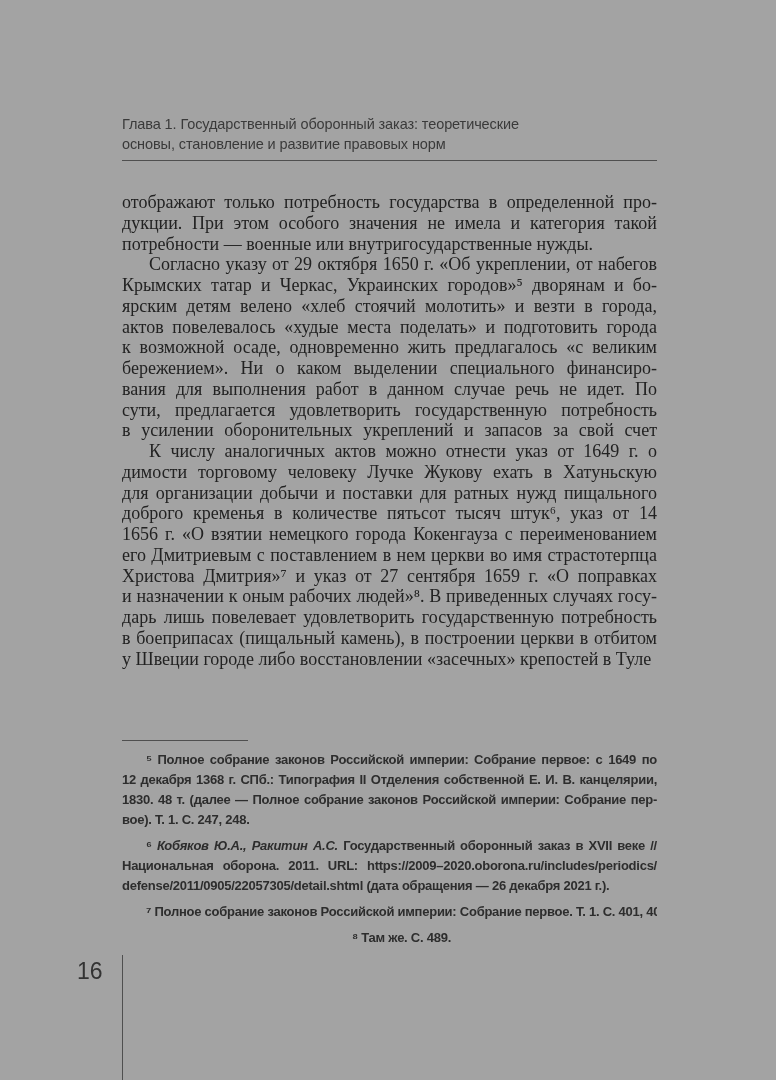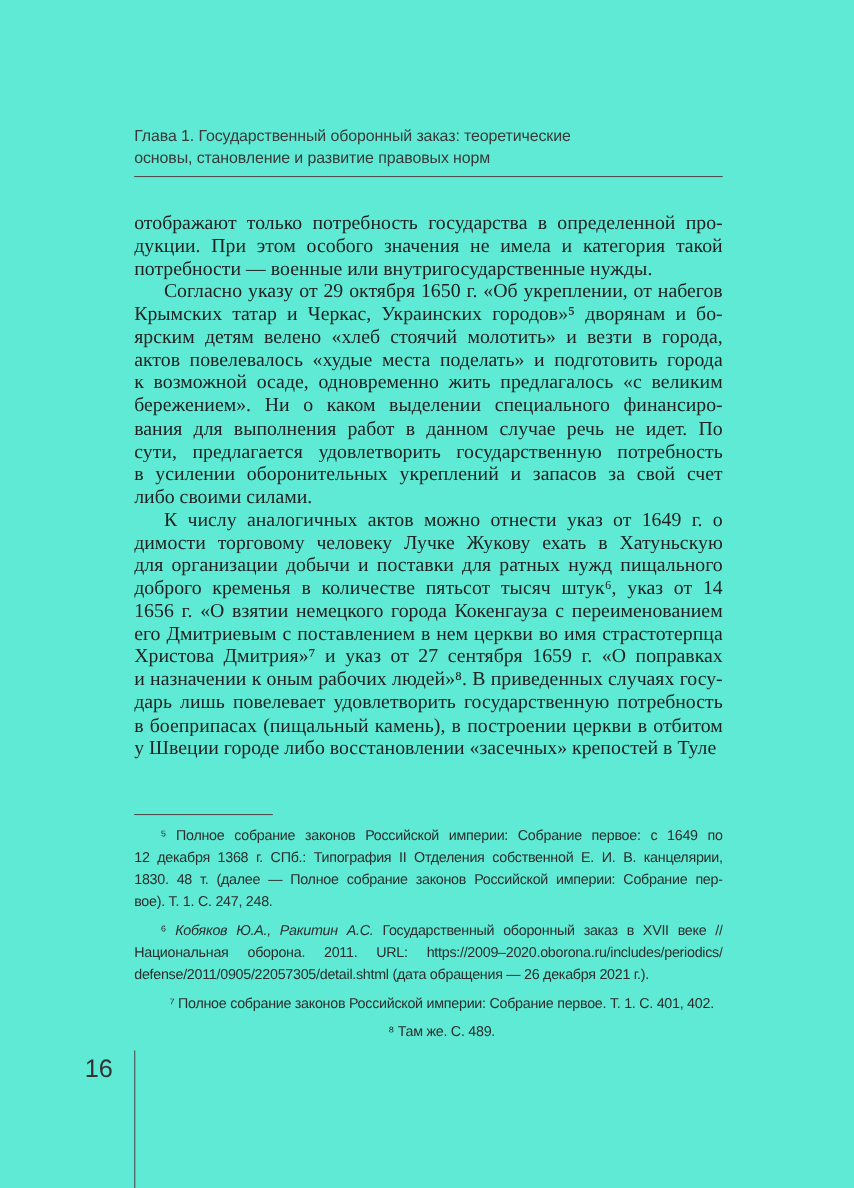--- a/index.html
+++ b/index.html
@@ -5,21 +5,21 @@
   * { margin: 0; padding: 0; box-sizing: border-box; }
   html, body { width: 776px; height: 1080px; }
   body {
     background: #fdfdfc;
     position: relative;
     overflow: hidden;
     font-family: "Liberation Sans", "DejaVu Sans", sans-serif;
   }
   .page {
     position: absolute; inset: 0;
-    background: #5eead4;
+    background: #a3a3a3;
   }
   .running-header {
     position: absolute; left: 122px; top: 115px; width: 535px;
     font-family: "Liberation Sans", "DejaVu Sans", sans-serif;
     font-size: 14.5px; line-height: 19.5px; color: #3a3a3a;
     letter-spacing: -0.1px;
   }
   .header-rule {
     position: absolute; left: 122px; top: 160px; width: 535px; height: 1px;
     background: #4f4f4f;
@@ -37,21 +37,21 @@
   .bline.ind { text-indent: 27px; }
   .fn-rule {
     position: absolute; left: 122px; top: 740px; width: 126px; height: 1px;
     background: #4f4f4f;
   }
   .footnotes {
     position: absolute; left: 122px; top: 750px; width: 535px;
     font-family: "Liberation Sans", "DejaVu Sans", sans-serif;
     font-size: 13px; letter-spacing: -0.25px; color: #2d2d2d;
   }
-  .fnote { margin-bottom: 6px; }
+  .fnote { margin-bottom: 6px; font-weight: bold; }
   .fline {
     height: 20px; line-height: 20px;
     overflow: hidden; white-space: nowrap;
   }
   .fline.j { white-space: normal; text-align: justify; text-align-last: justify; }
   .fline.ind { text-indent: 24px; text-align: center; }
   .fline i { font-style: italic; }
   .page-number {
     position: absolute; left: 77px; top: 960px;
     font-family: "Liberation Sans", "DejaVu Sans", sans-serif;
@@ -80,21 +80,20 @@
       <div class="bline">потребности — военные или внутригосударственные нужды.</div>
       <div class="bline j ind">Согласно указу от 29 октября 1650 г. «Об укреплении, от набегов</div>
       <div class="bline j">Крымских татар и Черкас, Украинских городов»⁵ дворянам и бо-</div>
       <div class="bline j">ярским детям велено «хлеб стоячий молотить» и везти в города,</div>
       <div class="bline j">актов повелевалось «худые места поделать» и подготовить города</div>
       <div class="bline j">к возможной осаде, одновременно жить предлагалось «с великим</div>
       <div class="bline j">бережением». Ни о каком выделении специального финансиро-</div>
       <div class="bline j">вания для выполнения работ в данном случае речь не идет. По</div>
       <div class="bline j">сути, предлагается удовлетворить государственную потребность</div>
       <div class="bline j">в усилении оборонительных укреплений и запасов за свой счет</div>
-      <div class="bline">либо своими силами.</div>
       <div class="bline j ind">К числу аналогичных актов можно отнести указ от 1649 г. о необхо-</div>
       <div class="bline j">димости торговому человеку Лучке Жукову ехать в Хатуньскую область</div>
       <div class="bline j">для организации добычи и поставки для ратных нужд пищального</div>
       <div class="bline j">доброго кременья в количестве пятьсот тысяч штук⁶, указ от 14 августа</div>
       <div class="bline j">1656 г. «О взятии немецкого города Кокенгауза с переименованием</div>
       <div class="bline j">его Дмитриевым с поставлением в нем церкви во имя страстотерпца</div>
       <div class="bline j">Христова Дмитрия»⁷ и указ от 27 сентября 1659 г. «О поправках засек</div>
       <div class="bline j">и назначении к оным рабочих людей»⁸. В приведенных случаях госу-</div>
       <div class="bline j">дарь лишь повелевает удовлетворить государственную потребность</div>
       <div class="bline j">в боеприпасах (пищальный камень), в построении церкви в отбитом</div>

